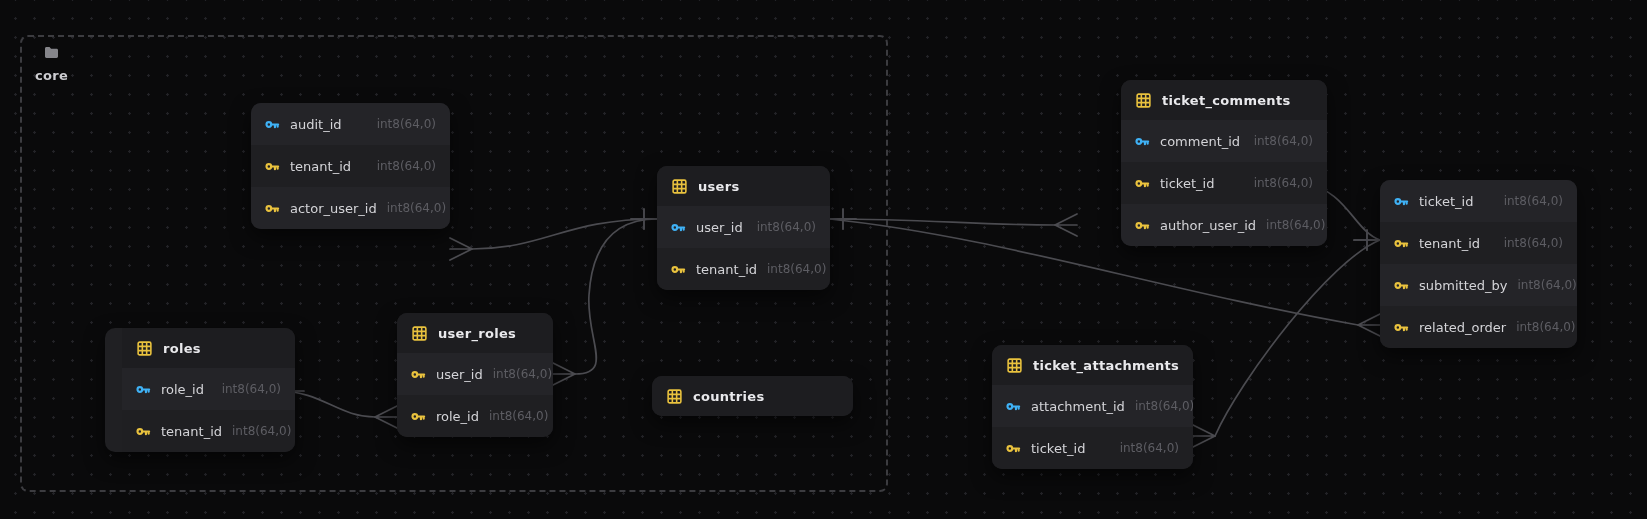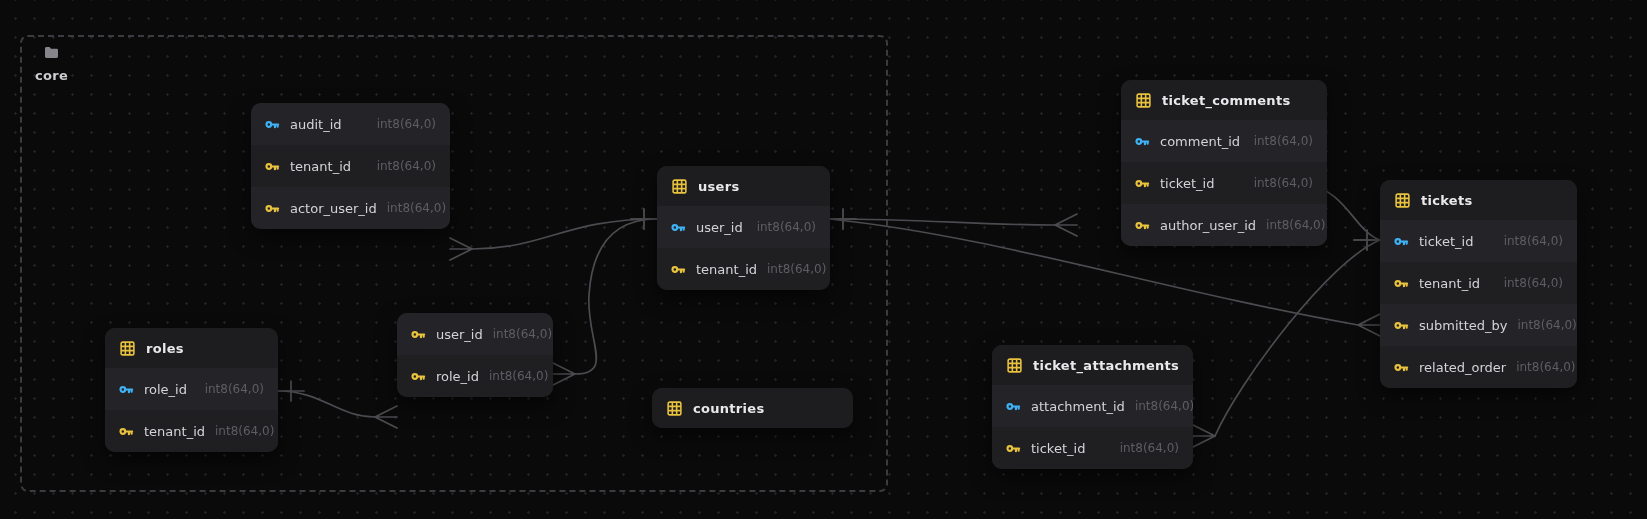--- a/index.html
+++ b/index.html
@@ -102,21 +102,21 @@
         <span class="icon">
           <svg width="15" height="15" viewBox="0 0 16 16">
             <circle cx="4.1" cy="8" r="2.5" fill="none" stroke="#e9c23e" stroke-width="2.3"></circle>
             <path d="M6.8 8 H14 M10.6 8 V10.8 M13.5 8 V10.4" fill="none" stroke="#e9c23e" stroke-width="2.3" stroke-linecap="round"></path>
           </svg>
         </span>
         <span class="f-name">actor_user_id</span>
         <span class="f-type">int8(64,0)</span>
       </div>
     </div>
-    <div class="table" style="left: 105px; top: 328px; width: 173px;">
+    <div class="table" style="left: 105px; top: 328px; width: 173px; padding-left: 17px;">
       <div class="t-header">
         <span class="icon">
           <svg width="15" height="15" viewBox="0 0 16 16">
             <g stroke="#e9c23e" stroke-width="1.7" fill="none">
               <rect x="1.2" y="1.2" width="13.6" height="13.6" rx="1.6"></rect>
               <path d="M1.2 5.7 H14.8 M1.2 10.3 H14.8 M5.7 1.2 V14.8 M10.3 1.2 V14.8"></path>
             </g>
           </svg>
         </span>
         <span>roles</span>
@@ -136,20 +136,31 @@
           <svg width="15" height="15" viewBox="0 0 16 16">
             <circle cx="4.1" cy="8" r="2.5" fill="none" stroke="#e9c23e" stroke-width="2.3"></circle>
             <path d="M6.8 8 H14 M10.6 8 V10.8 M13.5 8 V10.4" fill="none" stroke="#e9c23e" stroke-width="2.3" stroke-linecap="round"></path>
           </svg>
         </span>
         <span class="f-name">tenant_id</span>
         <span class="f-type">int8(64,0)</span>
       </div>
     </div>
     <div class="table" style="left: 397px; top: 313px; width: 156px;">
+      <div class="t-header">
+        <span class="icon">
+          <svg width="15" height="15" viewBox="0 0 16 16">
+            <g stroke="#e9c23e" stroke-width="1.7" fill="none">
+              <rect x="1.2" y="1.2" width="13.6" height="13.6" rx="1.6"></rect>
+              <path d="M1.2 5.7 H14.8 M1.2 10.3 H14.8 M5.7 1.2 V14.8 M10.3 1.2 V14.8"></path>
+            </g>
+          </svg>
+        </span>
+        <span>user_roles</span>
+      </div>
       <div class="t-row alt">
         <span class="icon">
           <svg width="15" height="15" viewBox="0 0 16 16">
             <circle cx="4.1" cy="8" r="2.5" fill="none" stroke="#e9c23e" stroke-width="2.3"></circle>
             <path d="M6.8 8 H14 M10.6 8 V10.8 M13.5 8 V10.4" fill="none" stroke="#e9c23e" stroke-width="2.3" stroke-linecap="round"></path>
           </svg>
         </span>
         <span class="f-name">user_id</span>
         <span class="f-type">int8(64,0)</span>
       </div>
@@ -190,21 +201,21 @@
         <span class="icon">
           <svg width="15" height="15" viewBox="0 0 16 16">
             <circle cx="4.1" cy="8" r="2.5" fill="none" stroke="#e9c23e" stroke-width="2.3"></circle>
             <path d="M6.8 8 H14 M10.6 8 V10.8 M13.5 8 V10.4" fill="none" stroke="#e9c23e" stroke-width="2.3" stroke-linecap="round"></path>
           </svg>
         </span>
         <span class="f-name">tenant_id</span>
         <span class="f-type">int8(64,0)</span>
       </div>
     </div>
-    <div class="table" style="left: 652px; top: 388px; width: 201px;">
+    <div class="table" style="left: 652px; top: 376px; width: 201px;">
       <div class="t-header">
         <span class="icon">
           <svg width="15" height="15" viewBox="0 0 16 16">
             <g stroke="#e9c23e" stroke-width="1.7" fill="none">
               <rect x="1.2" y="1.2" width="13.6" height="13.6" rx="1.6"></rect>
               <path d="M1.2 5.7 H14.8 M1.2 10.3 H14.8 M5.7 1.2 V14.8 M10.3 1.2 V14.8"></path>
             </g>
           </svg>
         </span>
         <span>countries</span>
@@ -280,31 +291,20 @@
           <svg width="15" height="15" viewBox="0 0 16 16">
             <circle cx="4.1" cy="8" r="2.5" fill="none" stroke="#e9c23e" stroke-width="2.3"></circle>
             <path d="M6.8 8 H14 M10.6 8 V10.8 M13.5 8 V10.4" fill="none" stroke="#e9c23e" stroke-width="2.3" stroke-linecap="round"></path>
           </svg>
         </span>
         <span class="f-name">ticket_id</span>
         <span class="f-type">int8(64,0)</span>
       </div>
     </div>
     <div class="table" style="left: 1380px; top: 180px; width: 197px;">
-      <div class="t-header">
-        <span class="icon">
-          <svg width="15" height="15" viewBox="0 0 16 16">
-            <g stroke="#e9c23e" stroke-width="1.7" fill="none">
-              <rect x="1.2" y="1.2" width="13.6" height="13.6" rx="1.6"></rect>
-              <path d="M1.2 5.7 H14.8 M1.2 10.3 H14.8 M5.7 1.2 V14.8 M10.3 1.2 V14.8"></path>
-            </g>
-          </svg>
-        </span>
-        <span>tickets</span>
-      </div>
       <div class="t-row alt">
         <span class="icon">
           <svg width="15" height="15" viewBox="0 0 16 16">
             <circle cx="4.1" cy="8" r="2.5" fill="none" stroke="#3fb1f5" stroke-width="2.3"></circle>
             <path d="M6.8 8 H14 M10.6 8 V10.8 M13.5 8 V10.4" fill="none" stroke="#3fb1f5" stroke-width="2.3" stroke-linecap="round"></path>
           </svg>
         </span>
         <span class="f-name">ticket_id</span>
         <span class="f-type">int8(64,0)</span>
       </div>

